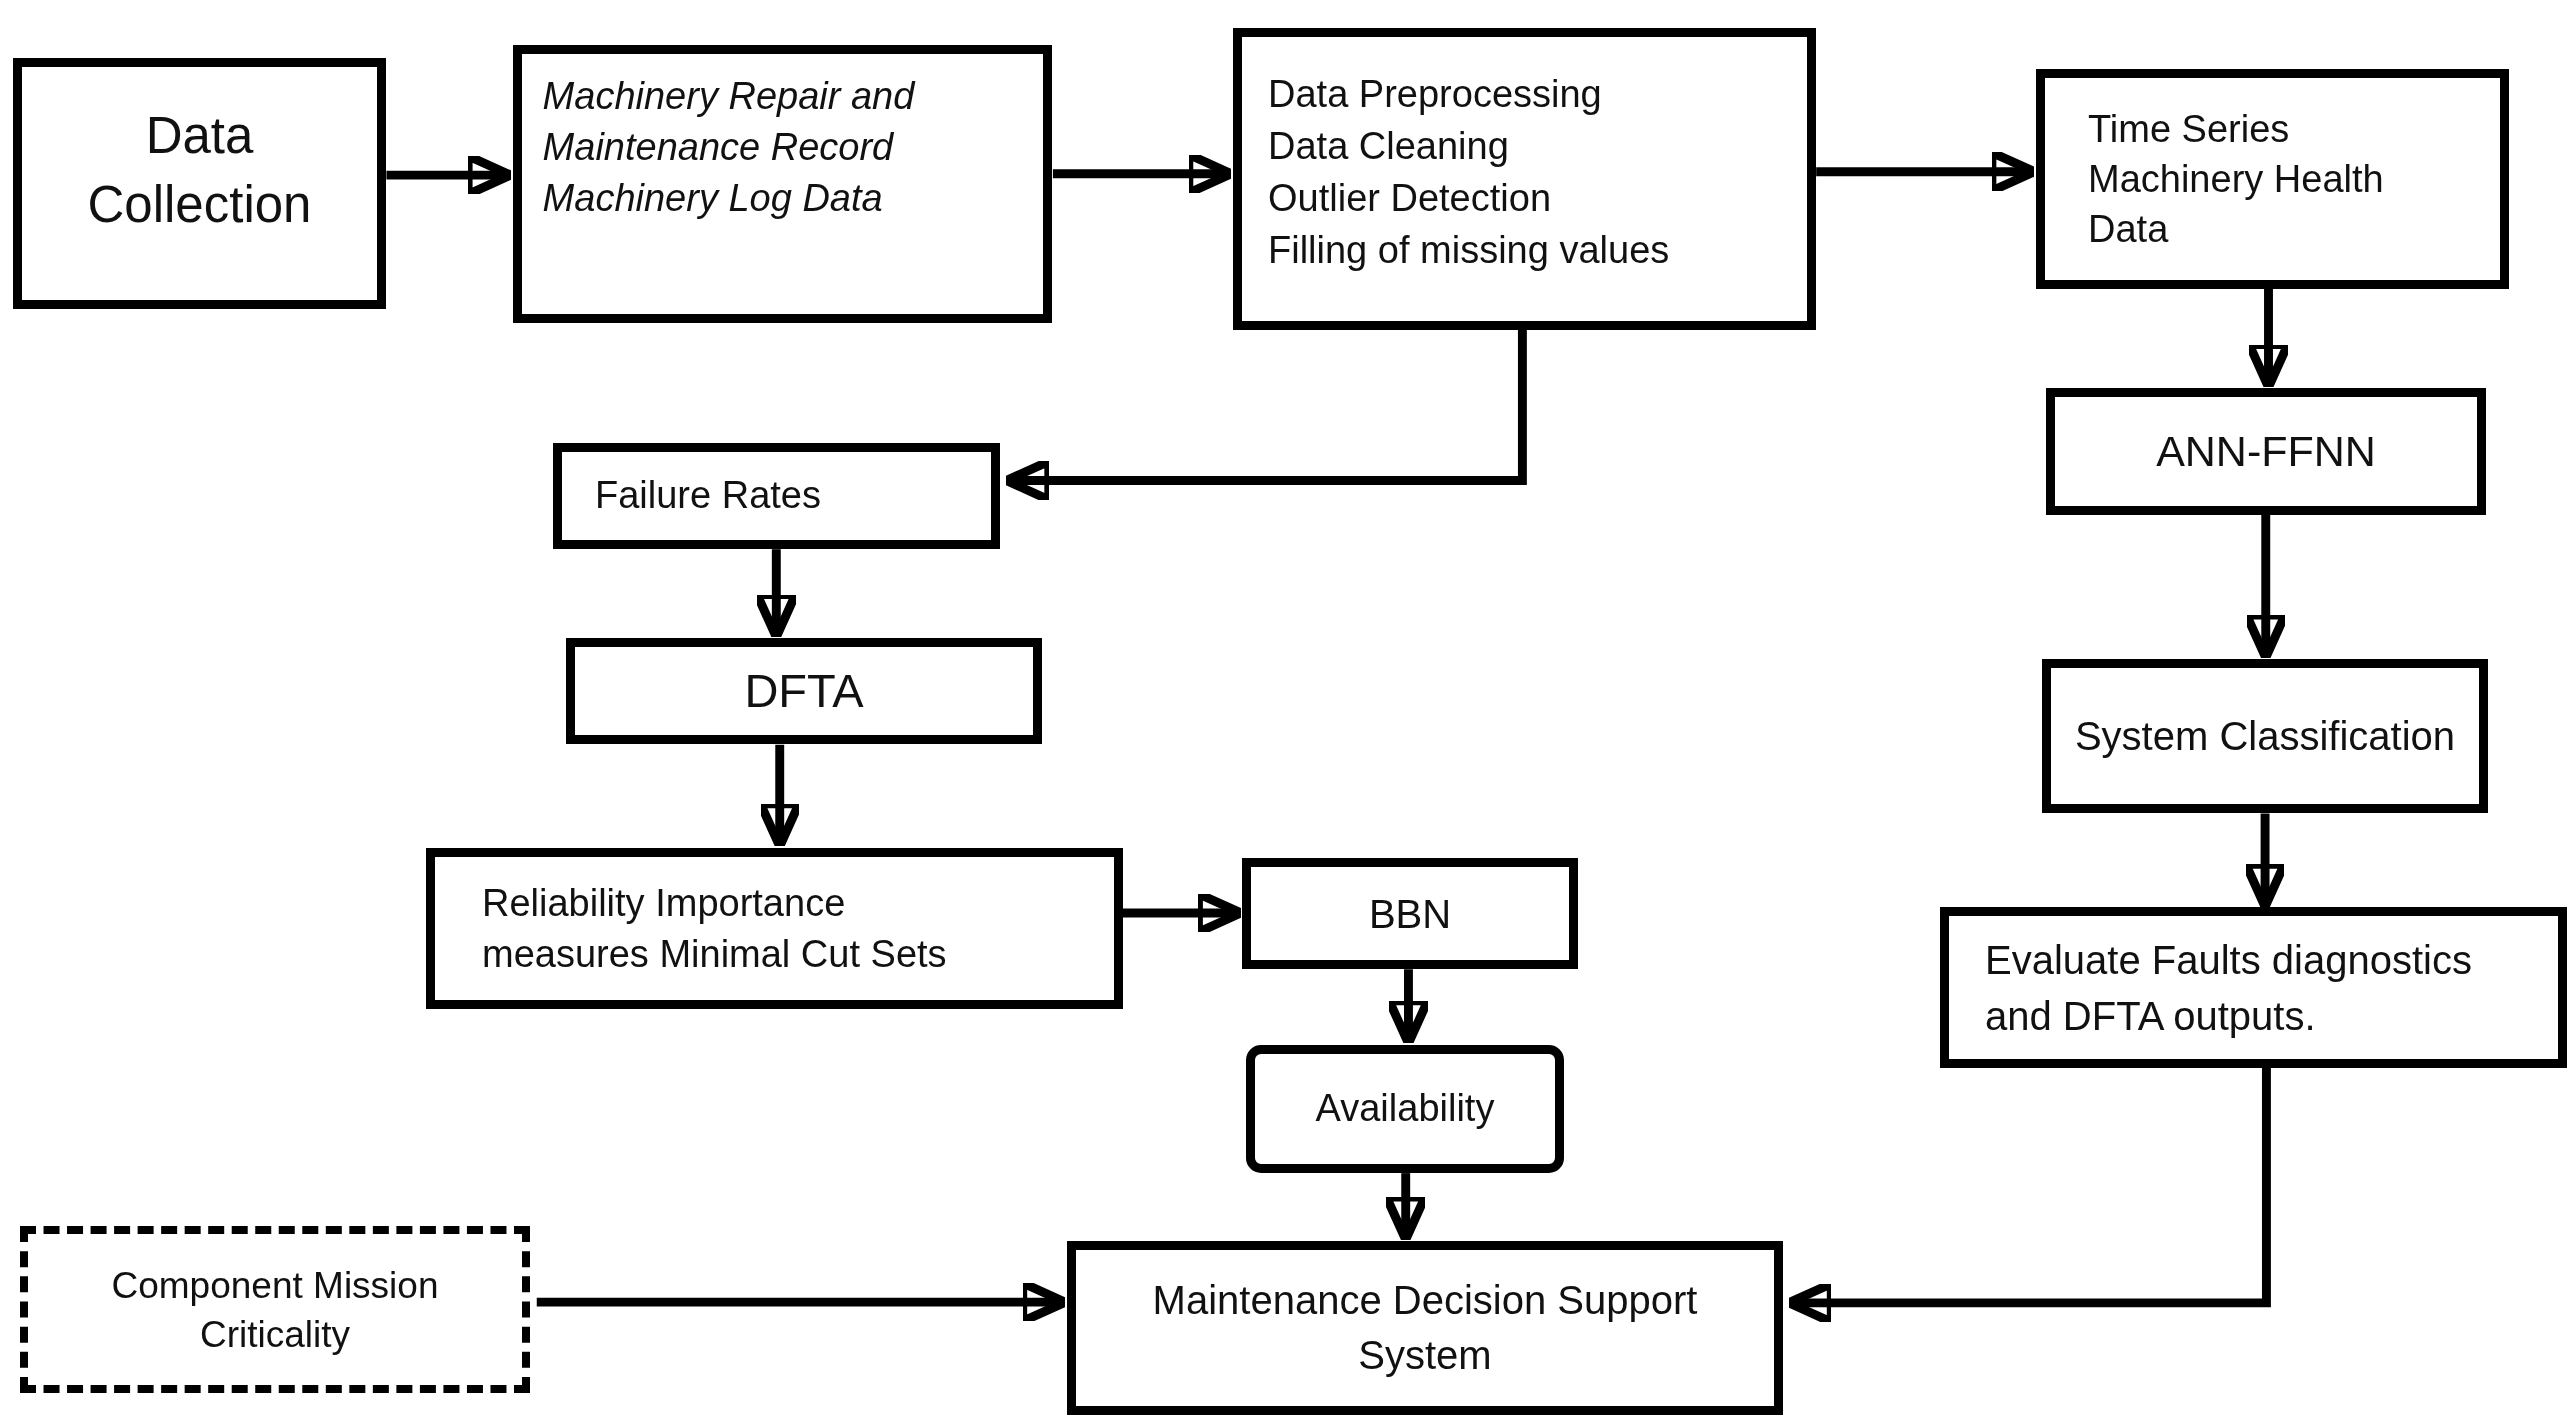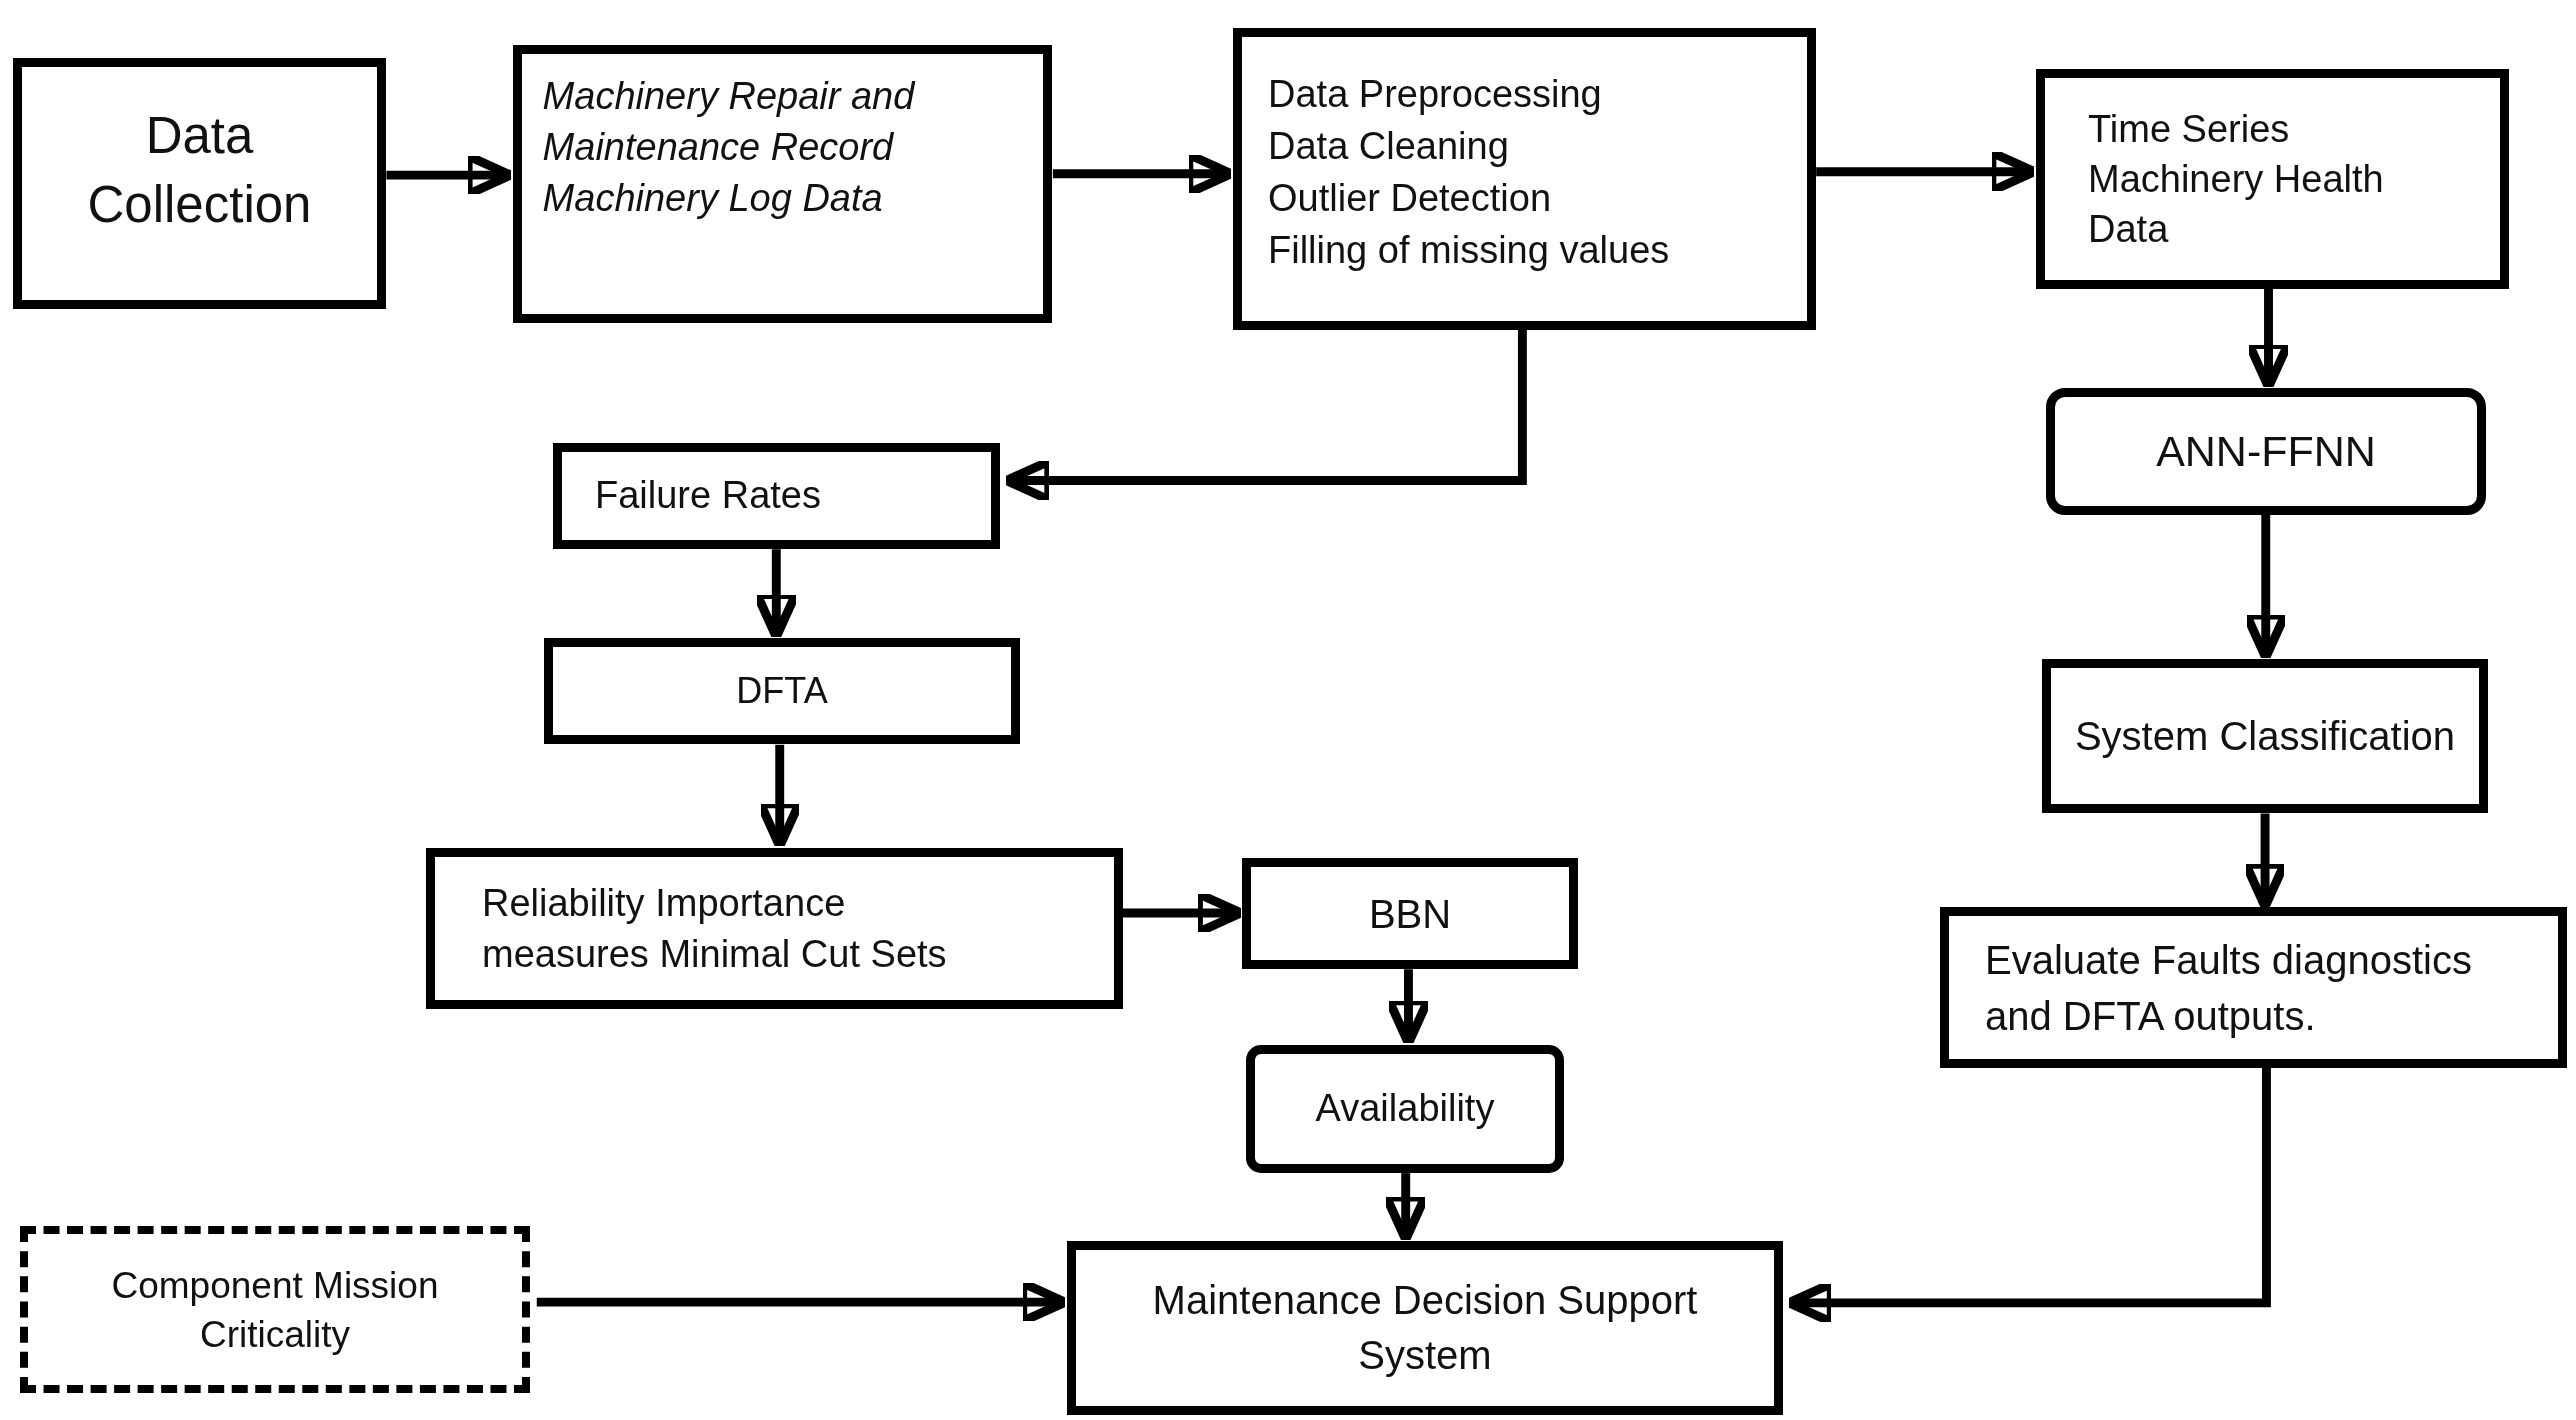--- a/index.html
+++ b/index.html
@@ -30,25 +30,25 @@
   }
   .node.dashed { border: 8.2px dashed #000000; }
   .ta-center { text-align: center; align-items: center; }
   .ta-left   { text-align: left;   align-items: flex-start; }
 
   
   #n-data-collection      { left:13px;   top:58px;   width:373px;  height:251px; font-size:51px; line-height:69px; padding-bottom:27.5px; }
   #n-machinery-record     { left:513px;  top:45px;   width:539px;  height:278px; font-size:38px; line-height:51px;  justify-content:flex-start; padding:17px 13.7px 0 20.6px;font-style:italic; }
   #n-data-preprocessing   { left:1233px; top:27.5px;   width:583px;  height:302px; font-size:38px; line-height:52px;  justify-content:flex-start; padding:31px 13.7px 0 26px; }
   #n-time-series          { left:2036px; top:69px;  width:473px;  height:220px; font-size:38px; line-height:50px;  padding-left:43px; }
-  #n-ann-ffnn             { left:2046px; top:388px;  width:440px;  height:127px; font-size:43px;border-radius:19px; }
+  #n-ann-ffnn             { left:2046px; top:388px;  width:440px;  height:127px; font-size:43px; }
   #n-fault-classification { left:2042px; top:659px;  width:446px;  height:154px; font-size:40px; }
   #n-evaluate-faults      { left:1940px; top:907px; width:627px;  height:161px; font-size:40px; line-height:56px; padding-left:36px; }
   #n-failure-rates        { left:553px;  top:443px;  width:447px;  height:106px; font-size:38px; padding-left:33px; }
-  #n-dfta                 { left:544px;  top:638px;  width:476px;  height:106px; font-size:36px; }
+  #n-dfta                 { left:566px;  top:638px;  width:476px;  height:106px; font-size:47px; }
   #n-reliability          { left:426px;  top:848px; width:697px; height:161px; font-size:38px; line-height:51px; padding-left:47px; }
   #n-bbn                  { left:1242px; top:858px; width:336px;  height:111px; font-size:40px; }
   #n-availability         { left:1246px; top:1045px; width:318px;  height:128px; font-size:38px;border-radius:15px; }
   #n-component-mission    { left:20px;   top:1226px; width:510px;  height:167px; font-size:37px; line-height:49px; }
   #n-mdss                 { left:1067px; top:1241px; width:716px; height:174px; font-size:40px; line-height:55px; }
 
   .arrows {
     position: absolute;
     left: 0; top: 0;
     width: 2576px;

